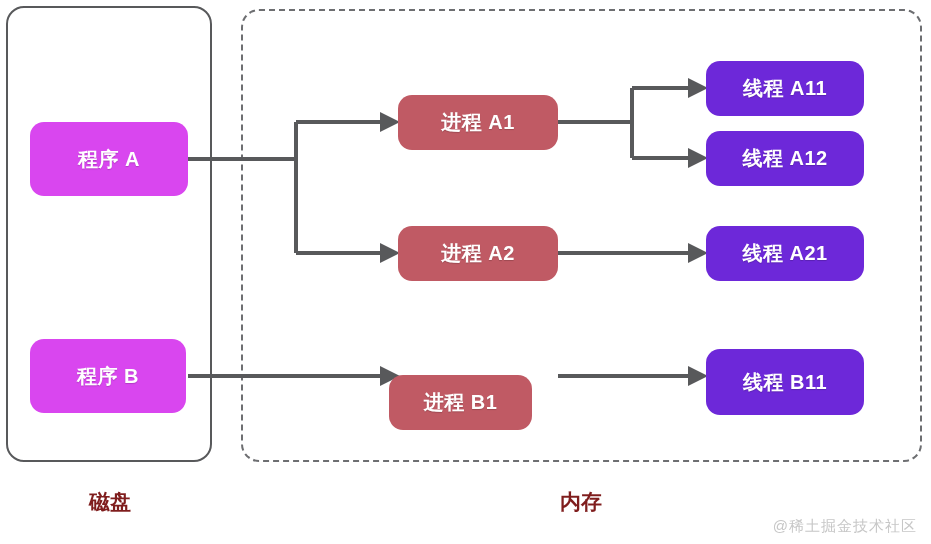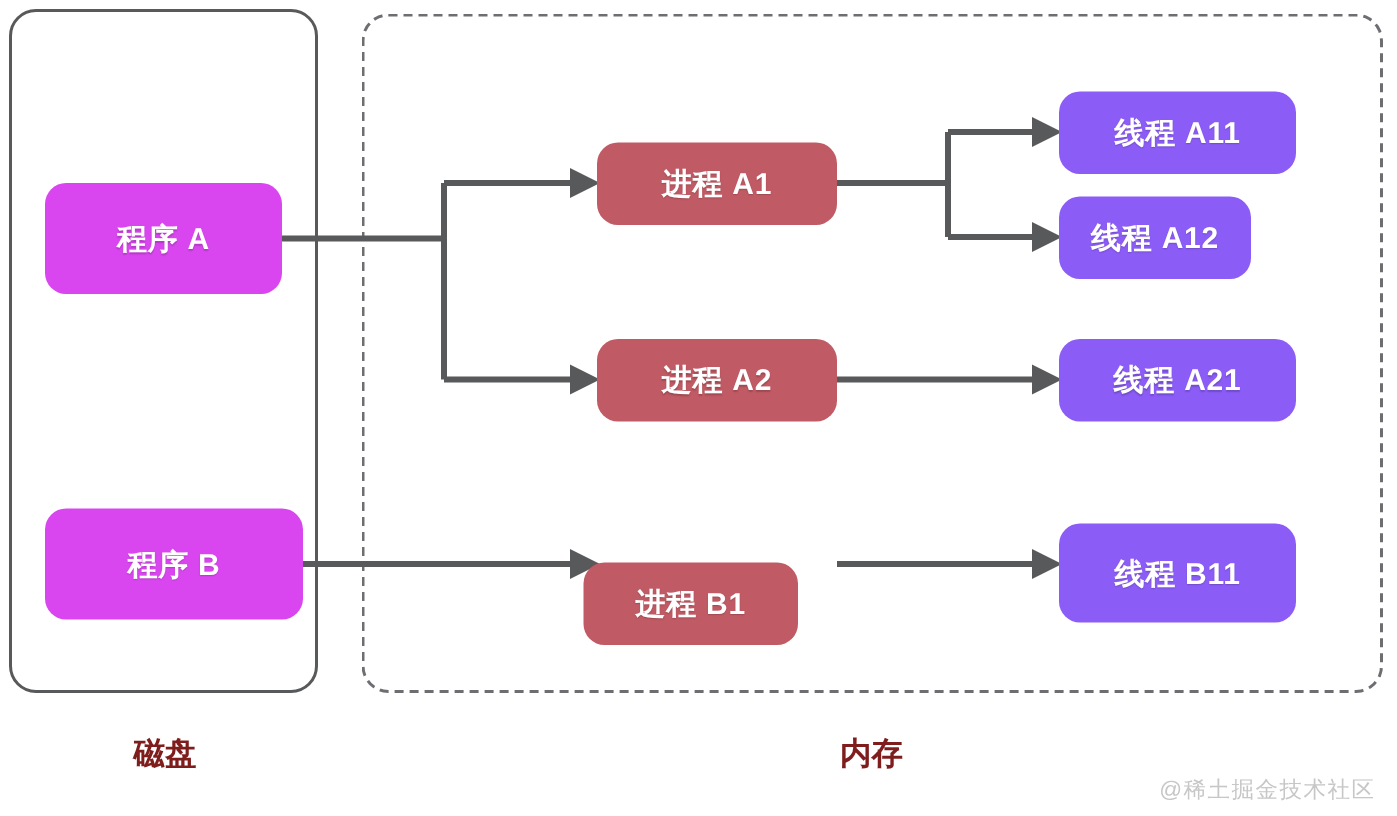--- a/index.html
+++ b/index.html
@@ -47,21 +47,21 @@
     text-shadow: 0 1px 1px rgba(0,0,0,0.18);
     user-select: none;
   }
   .node.program {
     background: #d946ef;
   }
   .node.process {
     background: #c05a64;
   }
   .node.thread {
-    background: #8b5cf6;
+    background: #6d28d9;
   }
   
   .zone-label {
     position: absolute;
     font-size: 21px;
     font-weight: bold;
     color: #7f1d1d;
     text-align: center;
     user-select: none;
   }
@@ -136,41 +136,41 @@
     <g>
       <path d="M558 376 L688 376"></path>
       <polygon points="688,366 708,376 688,386"></polygon>
     </g>
   </svg>
 
   <div class="node program" style="left:30px; top:122px; width:158px; height:74px;">
     <span>程序 A</span>
   </div>
 
-  <div class="node program" style="left:30px; top:339px; width:172px; height:74px;">
+  <div class="node program" style="left:30px; top:339px; width:156px; height:74px;">
     <span>程序 B</span>
   </div>
 
   <div class="node process" style="left:398px; top:95px; width:160px; height:55px;">
     <span>进程 A1</span>
   </div>
 
   <div class="node process" style="left:398px; top:226px; width:160px; height:55px;">
     <span>进程 A2</span>
   </div>
 
   <div class="node process" style="left:389px; top:349px; width:143px; height:55px;margin-top:26px;">
     <span>进程 B1</span>
   </div>
 
   <div class="node thread" style="left:706px; top:61px; width:158px; height:55px;">
     <span>线程 A11</span>
   </div>
 
-  <div class="node thread" style="left:706px; top:131px; width:128px; height:55px;">
+  <div class="node thread" style="left:706px; top:131px; width:158px; height:55px;">
     <span>线程 A12</span>
   </div>
 
   <div class="node thread" style="left:706px; top:226px; width:158px; height:55px;">
     <span>线程 A21</span>
   </div>
 
   <div class="node thread" style="left:706px; top:349px; width:158px; height:66px;">
     <span>线程 B11</span>
   </div>

